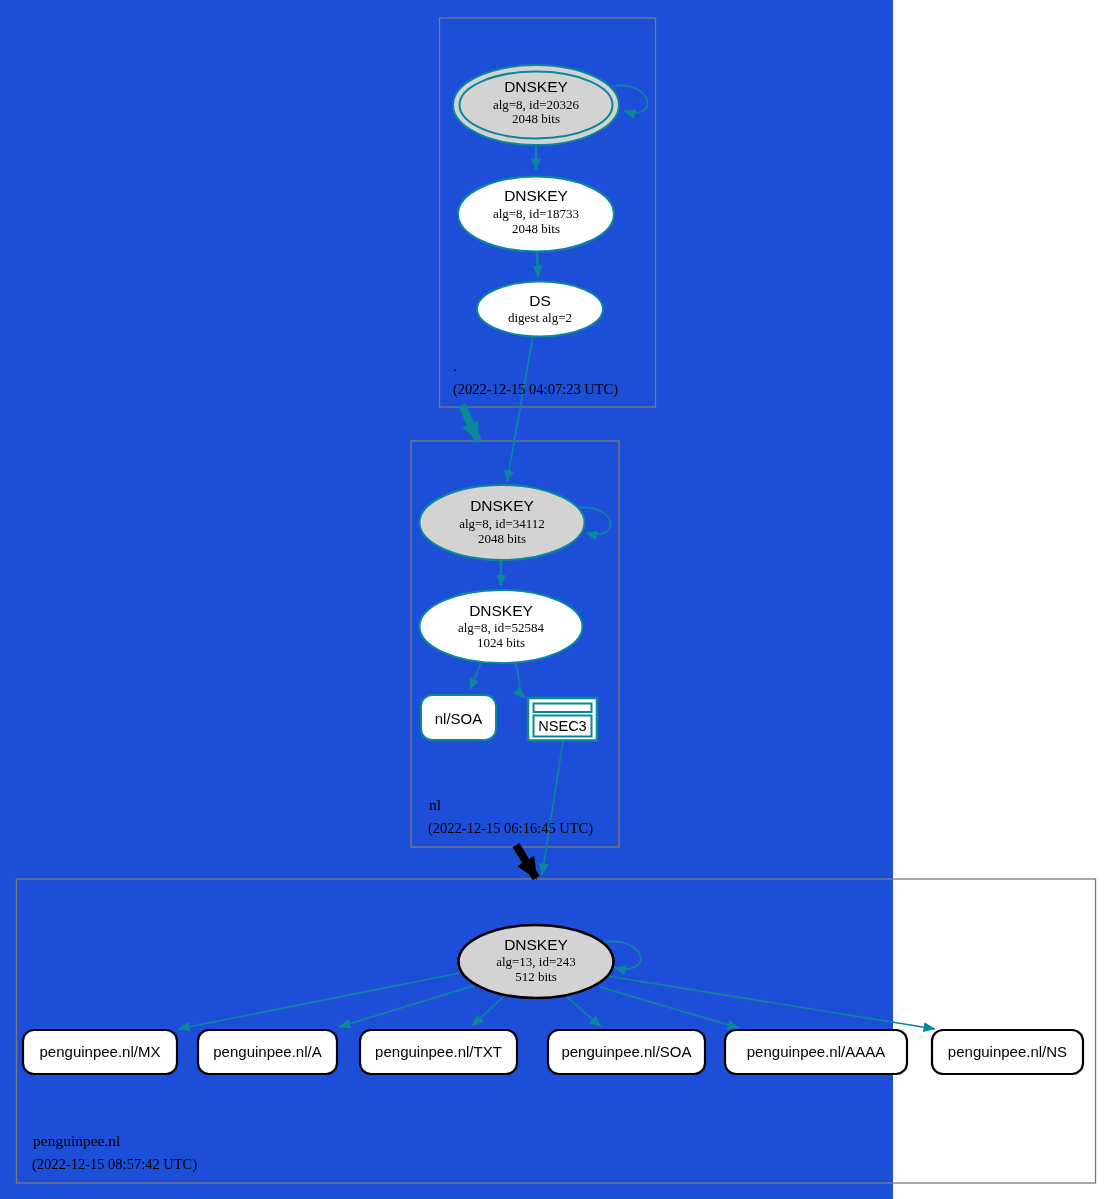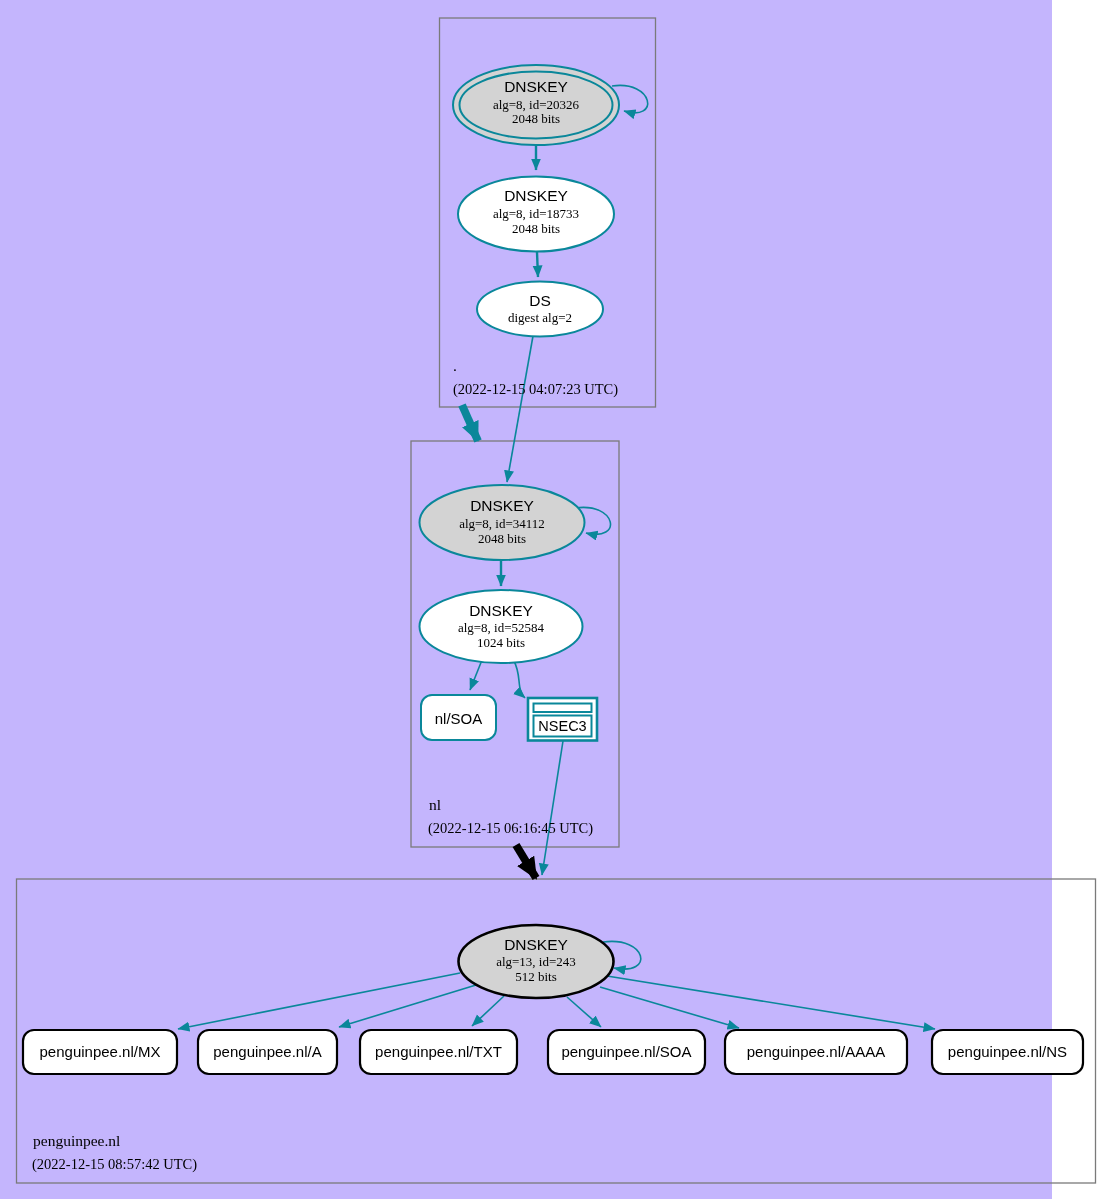--- a/index.html
+++ b/index.html
@@ -1,24 +1,24 @@
 <!DOCTYPE html>
 <html style="--secure: #0a879a; --insecure: #000000; --node-fill: #d3d3d3; --zone-border: #7a7a7a;"><head>
 <meta charset="utf-8">
 <style>
   html, body {
     margin: 0;
     padding: 0;
     background: #ffffff;
   }
   .canvas {
-    width: 1052px;
+    width: 893px;
     height: 1199px;
     position: relative;
-    background: #c4b5fd;
+    background: #1d4ed8;
     text-align: right;
   }
   svg text {
     font-family: "Liberation Serif", serif;
     fill: #000000;
   }
   .t-title   { font-family: "Liberation Sans", sans-serif; font-size: 15.5px; text-anchor: middle; }
   .t-detail  { font-size: 13px; text-anchor: middle; }
   .t-rr      { font-family: "Liberation Sans", sans-serif; font-size: 15px; text-anchor: middle; }
   .t-nsec    { font-family: "Liberation Sans", sans-serif; font-size: 14.5px; text-anchor: middle; }

